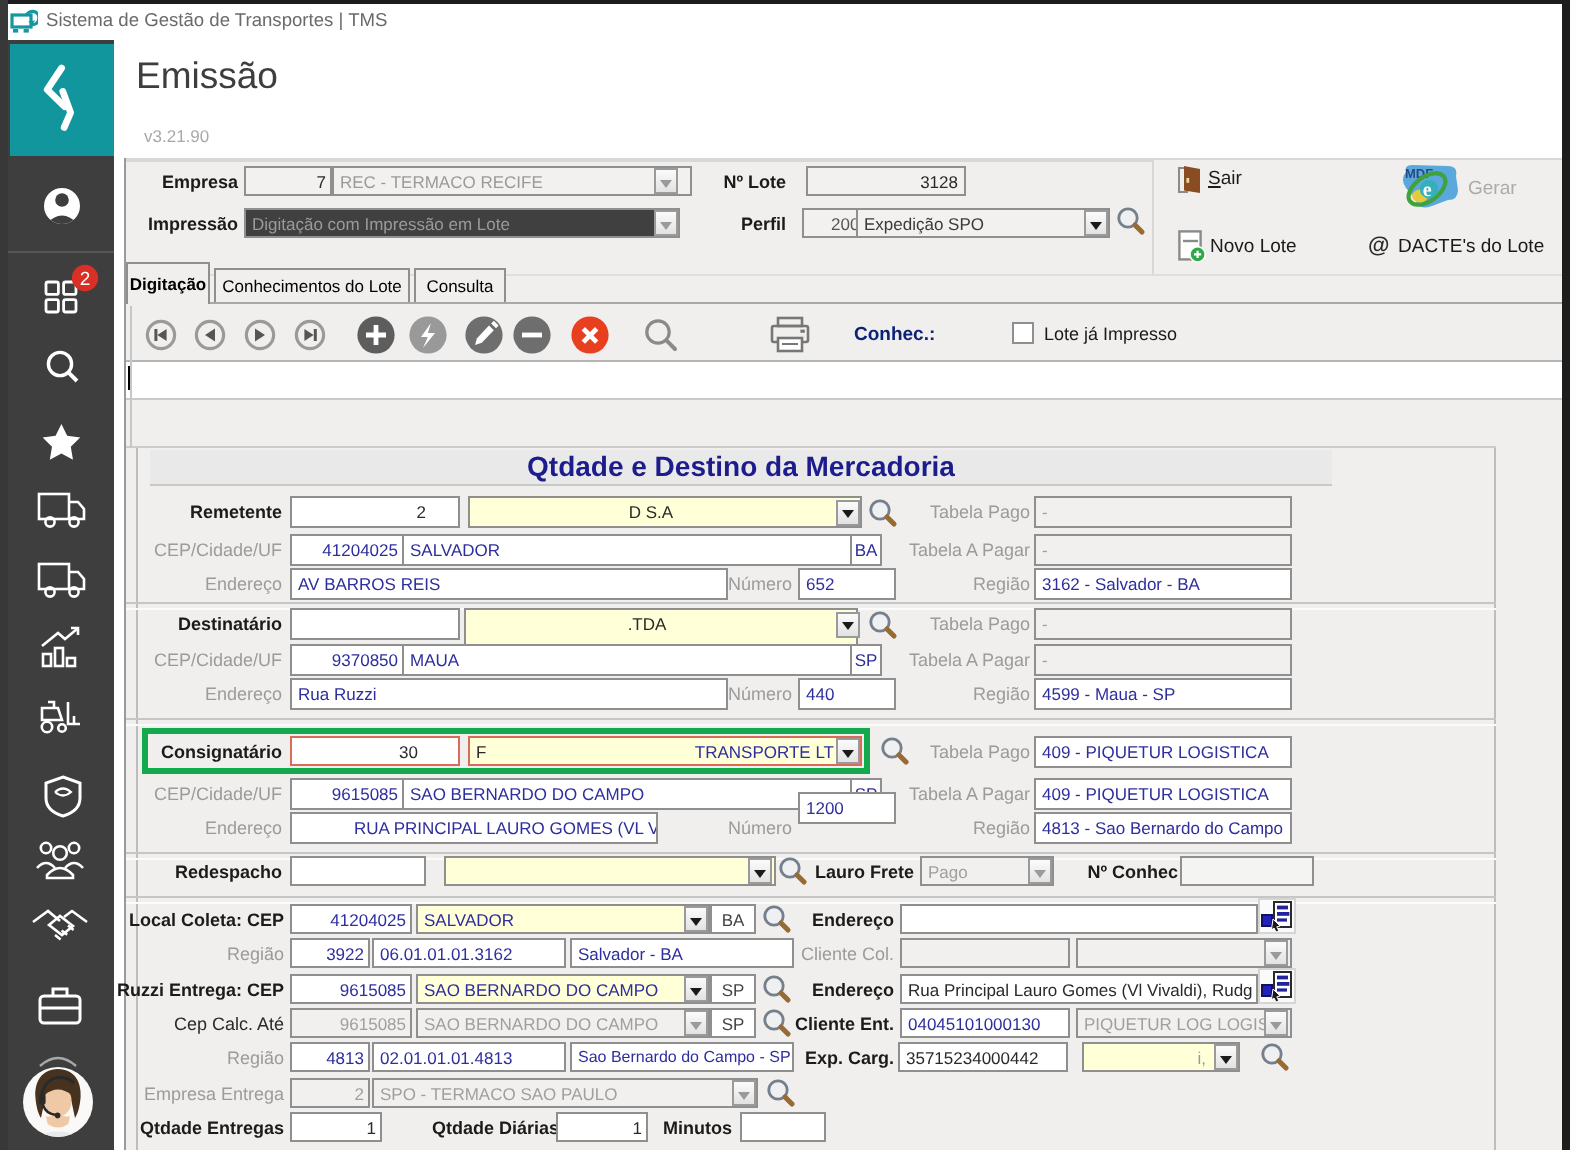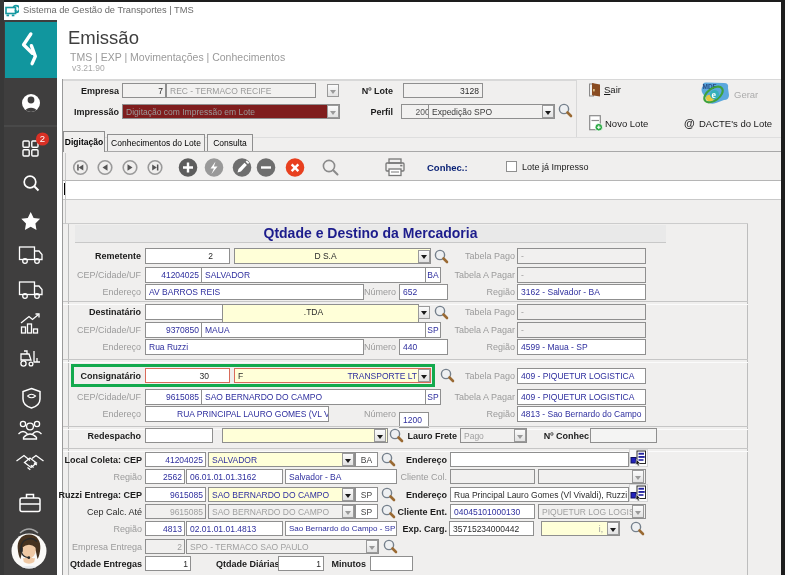--- a/index.html
+++ b/index.html
@@ -134,37 +134,36 @@
       <path d="M17 528 a9.3 9.3 0 0 1 16 -6.5" fill="none" stroke="#2a2a2a" stroke-width="1.5"></path>
       <rect x="15.6" y="527" width="3.2" height="5.5" rx="1.5" fill="#2a2a2a"></rect>
       <path d="M17.5 532.5 q1.5 4.5 6.5 5" fill="none" stroke="#2a2a2a" stroke-width="1.2"></path>
       <circle cx="24.8" cy="537.7" r="1.4" fill="#2a2a2a"></circle>
     </g>
   </svg>
   </div>
 
   <div class="abs" style="left:57px;top:20px;width:724px;height:59px;background:#fff;"></div>
   <div class="abs" style="left:68px;top:27px;font-size:18.5px;color:#3e3e3e;">Emissão</div>
-  <div class="abs" style="left:70px;top:51px;font-size:10.5px;color:#9a9a9a;">TMS | EXP | Movimentações | Conhecimentos</div>
   <div class="abs" style="left:72px;top:63px;font-size:8.5px;color:#a8a8a8;">v3.21.90</div>
 
   <div class="abs" style="left:57px;top:79px;width:724px;height:496px;background:#f0efee;border-top:1px solid #d8d8d8;"></div>
   <div class="abs" style="left:57px;top:79px;width:5px;height:496px;background:#fff;"></div>
   <div class="abs" style="left:62px;top:79px;width:1px;height:496px;background:#9a9a9a;"></div>
   <div id="topform">
     <div class="abs" style="left:63px;top:80px;width:513px;height:56px;border:1px solid #d8d8d8;border-left:none;"></div>
     <div class="abs" style="left:63px;top:137px;width:718px;height:1px;background:#dedede;"></div>
     <div class="kb" style="left:20px;top:84px;width:99px;">Empresa</div>
     <div class="b r" style="left:122px;top:83px;width:44px;height:15px;background:#f2f1f0;padding-right:2px;">7</div>
-    <div class="b" style="left:166px;top:83px;width:150px;height:15px;background:#f2f1f0;color:#9a9a9a;">REC - TERMACO RECIFE</div>
+    <div class="b" style="left:166px;top:83px;width:180px;height:15px;background:#f2f1f0;color:#9a9a9a;">REC - TERMACO RECIFE</div>
     <div class="ar ard" style="left:327px;top:84px;"></div>
     <div class="kb" style="left:333px;top:84px;width:60px;">Nº Lote</div>
     <div class="b r" style="left:403px;top:83px;width:80px;height:15px;background:#f2f1f0;">3128</div>
     <div class="kb" style="left:20px;top:105px;width:99px;">Impressão</div>
-    <div class="b" style="left:122px;top:104px;width:218px;height:15px;background:#7f1d1d;color:#9a9a9a;">Digitação com Impressão em Lote</div>
+    <div class="b" style="left:122px;top:104px;width:218px;height:15px;background:#404040;color:#9a9a9a;">Digitação com Impressão em Lote</div>
     <div class="ar ard" style="left:327px;top:105px;"></div>
     <div class="kb" style="left:333px;top:105px;width:60px;">Perfil</div>
     <div class="b c" style="left:401px;top:104px;width:48px;height:15px;background:#f2f1f0;color:#555;">2001</div>
     <div class="b" style="left:428px;top:104px;width:127px;height:15px;background:#f2f1f0;color:#3a3a3a;">Expedição SPO</div>
     <div class="ar" style="left:542px;top:105px;"></div>
     <svg class="abs" style="left:557px;top:102px;" width="17" height="17" viewBox="0 0 17 17">
       <circle cx="7" cy="7" r="4.6" fill="#eef0f2" stroke="#75808c" stroke-width="1.4"></circle>
       <path d="M10.5 10.5 L14 14" stroke="#9a6a33" stroke-width="2.6" stroke-linecap="round"></path>
     </svg>
 
@@ -275,21 +274,21 @@
     <div class="g" style="left:41px;top:285px;width:100px;">Endereço</div>
     <div class="b t" style="left:145px;top:284px;width:219px;height:16px;">AV BARROS REIS</div>
     <div class="g" style="left:336px;top:285px;width:60px;">Número</div>
     <div class="b t" style="left:399px;top:284px;width:49px;height:16px;">652</div>
     <div class="g" style="left:421px;top:285px;width:94px;">Região</div>
     <div class="b t" style="left:517px;top:284px;width:129px;height:16px;">3162 - Salvador - BA</div>
     <div class="sep" style="top:301px;"></div>
 
     <div class="kb" style="left:41px;top:305px;width:100px;">Destinatário</div>
     <div class="b" style="left:145px;top:304px;width:85px;height:16px;"></div>
-    <div class="b y c" style="left:222px;top:304px;width:197px;height:28px;padding-right:14px;">.TDA</div>
+    <div class="b y c" style="left:232px;top:304px;width:197px;height:28px;padding-right:14px;">.TDA</div>
     <div class="ar" style="left:418px;top:305.5px;"></div>
     <svg class="abs mg" style="left:433px;top:304px;" width="17" height="17" viewBox="0 0 17 17">
         <circle cx="7" cy="7" r="4.6" fill="#eef0f2" stroke="#75808c" stroke-width="1.4"></circle>
         <path d="M10.5 10.5 L14 14" stroke="#9a6a33" stroke-width="2.6" stroke-linecap="round"></path>
       </svg>
     <div class="g" style="left:421px;top:305px;width:94px;">Tabela Pago</div>
     <div class="b d" style="left:517px;top:304px;width:129px;height:16px;">-</div>
     <div class="g" style="left:41px;top:323px;width:100px;">CEP/Cidade/UF</div>
     <div class="b t r" style="left:145px;top:322px;width:57px;height:16px;padding-right:2px;">9370850</div>
     <div class="b t" style="left:201px;top:322px;width:225px;height:16px;">MAUA</div>
@@ -320,21 +319,21 @@
     <div class="b t" style="left:517px;top:368px;width:129px;height:16px;">409 - PIQUETUR LOGISTICA</div>
     <div class="g" style="left:41px;top:390px;width:100px;">CEP/Cidade/UF</div>
     <div class="b t r" style="left:145px;top:389px;width:57px;height:16px;padding-right:2px;">9615085</div>
     <div class="b t" style="left:201px;top:389px;width:225px;height:16px;">SAO BERNARDO DO CAMPO</div>
     <div class="b t c" style="left:425px;top:389px;width:16px;height:16px;">SP</div>
     <div class="g" style="left:421px;top:390px;width:94px;">Tabela A Pagar</div>
     <div class="b t" style="left:517px;top:389px;width:129px;height:16px;">409 - PIQUETUR LOGISTICA</div>
     <div class="g" style="left:41px;top:407px;width:100px;">Endereço</div>
     <div class="b t" style="left:145px;top:406px;width:184px;height:16px;padding-left:31px;">RUA PRINCIPAL LAURO GOMES (VL VIVALDI)</div>
     <div class="g" style="left:336px;top:407px;width:60px;">Número</div>
-    <div class="b t" style="left:399px;top:412px;width:30px;height:16px;">1200</div>
+    <div class="b t" style="left:399px;top:396px;width:49px;height:16px;">1200</div>
     <div class="g" style="left:421px;top:407px;width:94px;">Região</div>
     <div class="b t" style="left:517px;top:406px;width:129px;height:16px;">4813 - Sao Bernardo do Campo</div>
     <div class="sep" style="top:426px;"></div>
 
     <div class="kb" style="left:41px;top:429px;width:100px;">Redespacho</div>
     <div class="b" style="left:145px;top:428px;width:68px;height:15px;"></div>
     <div class="b y" style="left:222px;top:428px;width:166px;height:15px;"></div>
     <div class="ar" style="left:374px;top:429px;"></div>
     <svg class="abs mg" style="left:388px;top:427px;" width="17" height="17" viewBox="0 0 17 17">
         <circle cx="7" cy="7" r="4.6" fill="#eef0f2" stroke="#75808c" stroke-width="1.4"></circle>
@@ -364,39 +363,39 @@
         <rect x="0.5" y="0.5" width="18" height="17" fill="#fafafa" stroke="#d5d5d5"></rect>
         <rect x="8" y="2" width="8.5" height="12.5" fill="#fff" stroke="#2a2a2a"></rect>
         <rect x="9.5" y="3.8" width="5.5" height="1.9" fill="#23239e"></rect>
         <rect x="9.5" y="7" width="6.2" height="1.9" fill="#23239e"></rect>
         <rect x="9.5" y="10.2" width="5" height="1.6" fill="#23239e"></rect>
         <rect x="2" y="8.5" width="5" height="5.5" fill="#2222bb" stroke="#11115e"></rect>
         <path d="M7.5 10.5 l3.5 3.5 -1.6 0.4 1 2 -1.4 0.6 -1 -2 -1.3 1 Z" fill="#1a1a1a" stroke="#fff" stroke-width="0.5"></path>
       </svg>
 
     <div class="g" style="left:42px;top:470px;width:100px;">Região</div>
-    <div class="b t r" style="left:145px;top:469px;width:40px;height:15px;padding-right:2px;">2562</div>
+    <div class="b t r" style="left:145px;top:469px;width:40px;height:15px;padding-right:2px;">3922</div>
     <div class="b t" style="left:186px;top:469px;width:97px;height:15px;">06.01.01.01.3162</div>
     <div class="b t" style="left:285px;top:469px;width:112px;height:15px;">Salvador - BA</div>
     <div class="g" style="left:387px;top:470px;width:60px;">Cliente Col.</div>
     <div class="b d" style="left:450px;top:469px;width:85px;height:15px;"></div>
     <div class="b d" style="left:538px;top:469px;width:108px;height:15px;"></div>
     <div class="ar ard" style="left:632px;top:470px;"></div>
 
     <div class="kb" style="left:32px;top:488px;width:110px;">Ruzzi Entrega: CEP</div>
     <div class="b t r" style="left:145px;top:487px;width:61px;height:15px;padding-right:2px;">9615085</div>
     <div class="b y t" style="left:208px;top:487px;width:147px;height:15px;">SAO BERNARDO DO CAMPO</div>
     <div class="ar" style="left:342px;top:488px;"></div>
     <div class="b c" style="left:355px;top:487px;width:23px;height:15px;color:#444;">SP</div>
     <svg class="abs mg" style="left:380px;top:486px;" width="17" height="17" viewBox="0 0 17 17">
         <circle cx="7" cy="7" r="4.6" fill="#eef0f2" stroke="#75808c" stroke-width="1.4"></circle>
         <path d="M10.5 10.5 L14 14" stroke="#9a6a33" stroke-width="2.6" stroke-linecap="round"></path>
       </svg>
     <div class="kb" style="left:387px;top:488px;width:60px;">Endereço</div>
-    <div class="b" style="left:450px;top:487px;width:179px;height:15px;">Rua Principal Lauro Gomes (Vl Vivaldi), Ruzzi</div>
+    <div class="b" style="left:450px;top:487px;width:179px;height:15px;">Rua Principal Lauro Gomes (Vl Vivaldi), Rudg</div>
     <svg class="abs" style="left:629px;top:484px;" width="19" height="18" viewBox="0 0 19 18">
         <rect x="0.5" y="0.5" width="18" height="17" fill="#fafafa" stroke="#d5d5d5"></rect>
         <rect x="8" y="2" width="8.5" height="12.5" fill="#fff" stroke="#2a2a2a"></rect>
         <rect x="9.5" y="3.8" width="5.5" height="1.9" fill="#23239e"></rect>
         <rect x="9.5" y="7" width="6.2" height="1.9" fill="#23239e"></rect>
         <rect x="9.5" y="10.2" width="5" height="1.6" fill="#23239e"></rect>
         <rect x="2" y="8.5" width="5" height="5.5" fill="#2222bb" stroke="#11115e"></rect>
         <path d="M7.5 10.5 l3.5 3.5 -1.6 0.4 1 2 -1.4 0.6 -1 -2 -1.3 1 Z" fill="#1a1a1a" stroke="#fff" stroke-width="0.5"></path>
       </svg>
 

